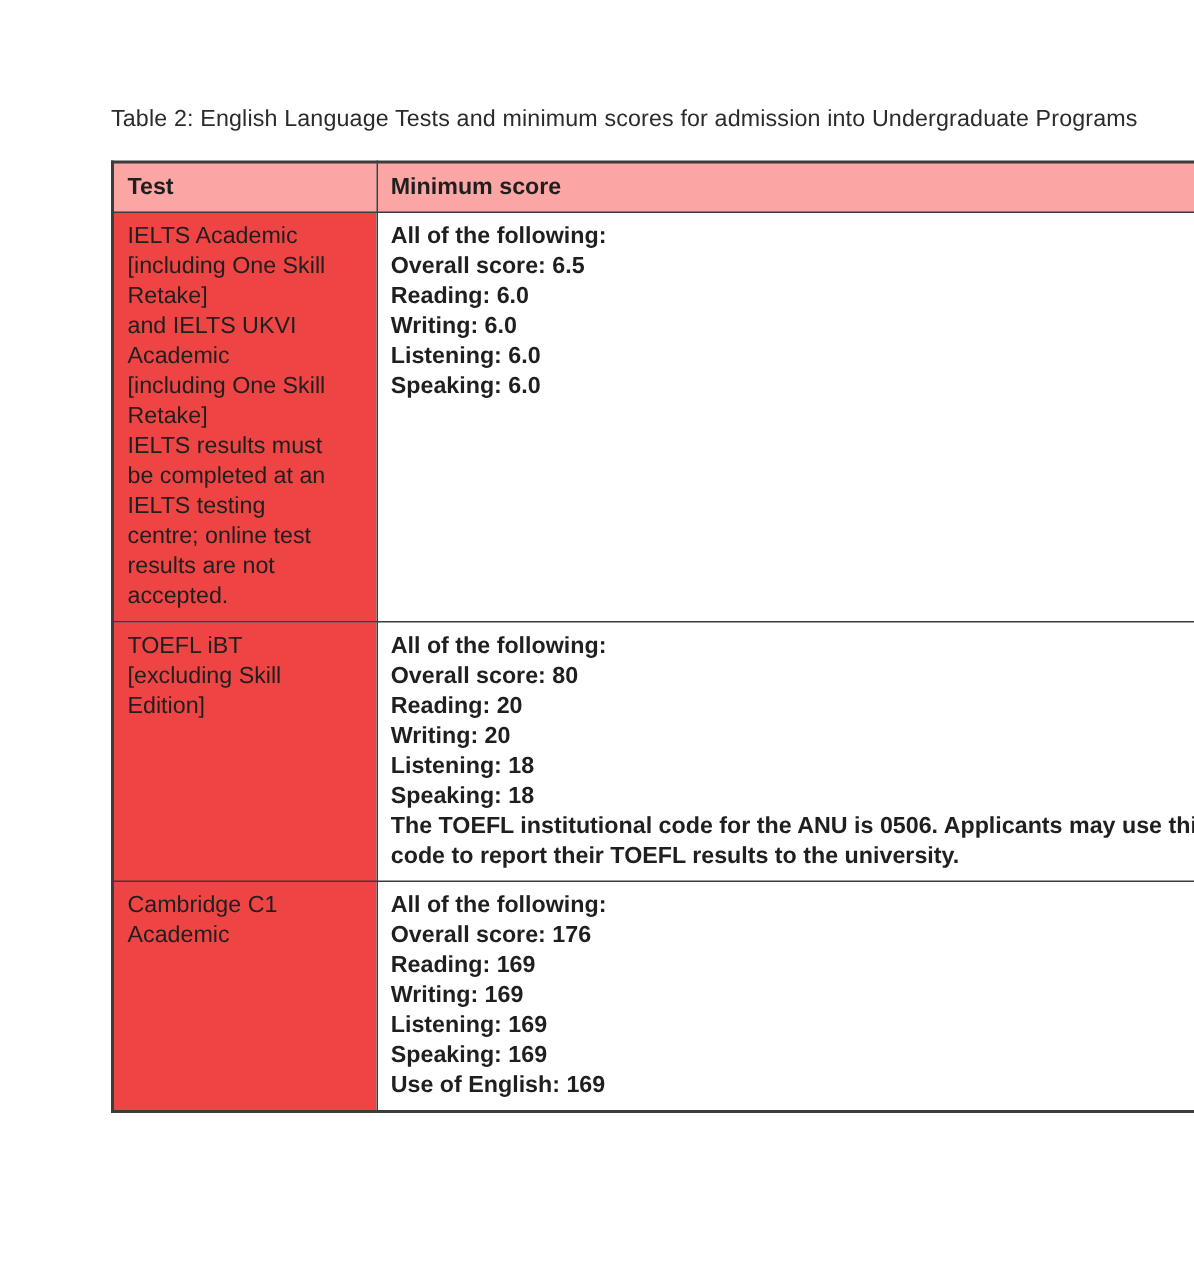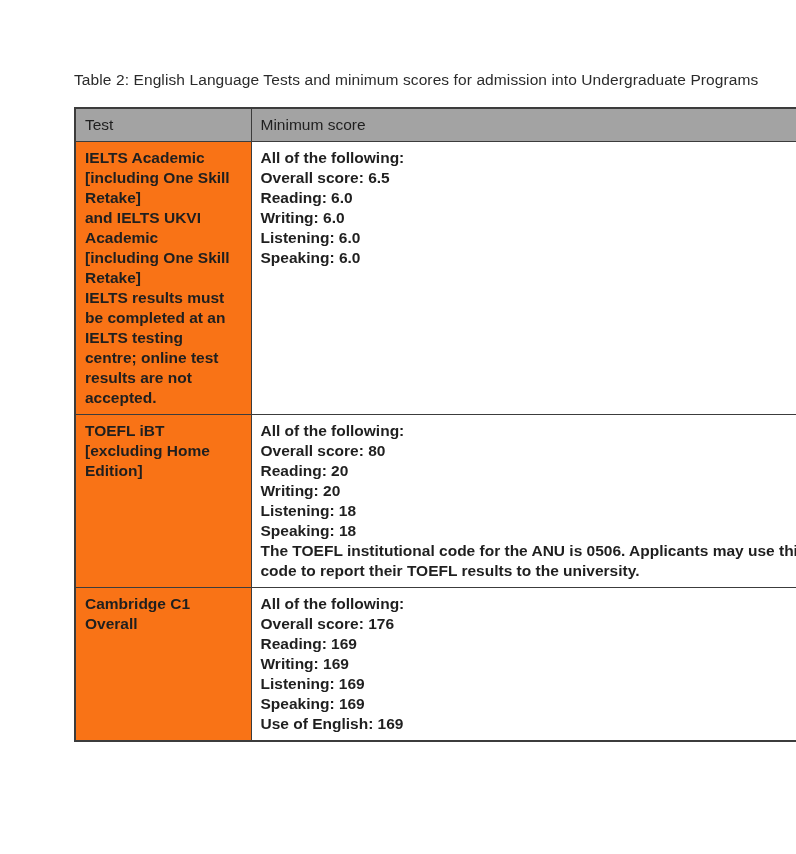--- a/index.html
+++ b/index.html
@@ -35,28 +35,28 @@
     vertical-align: top;
     text-align: left;
     font-size: 15.5px;
     line-height: 20px;
     padding: 6px 10px 6px 9px;
     white-space: pre-line;
   }
   col.test-col   { width: 176px; }
   col.scores-col { width: 598px; }
   thead th {
-    background: #a3a3a3;
-    font-weight: normal;
+    background: #fca5a5;
+    font-weight: bold;
     padding-top: 6px;
     padding-bottom: 6px;
   }
   td.test-cell {
-    background: #f97316;
-    font-weight: bold;
+    background: #ef4444;
+    font-weight: normal;
   }
   td.scores-cell {
     background: #ffffff;
     font-weight: bold;
   }
 </style>
 </head>
 <body>
 
 <div class="page">
@@ -91,33 +91,33 @@
 accepted.</td>
         <td class="scores-cell">All of the following:
 Overall score: 6.5
 Reading: 6.0
 Writing: 6.0
 Listening: 6.0
 Speaking: 6.0</td>
       </tr>
       <tr>
         <td class="test-cell">TOEFL iBT
-[excluding Home
+[excluding Skill
 Edition]</td>
         <td class="scores-cell">All of the following:
 Overall score: 80
 Reading: 20
 Writing: 20
 Listening: 18
 Speaking: 18
 The TOEFL institutional code for the ANU is 0506. Applicants may use this code to report their TOEFL results to the university.</td>
       </tr>
       <tr>
         <td class="test-cell">Cambridge C1
-Overall</td>
+Academic</td>
         <td class="scores-cell">All of the following:
 Overall score: 176
 Reading: 169
 Writing: 169
 Listening: 169
 Speaking: 169
 Use of English: 169</td>
       </tr>
     </tbody>
   </table>

